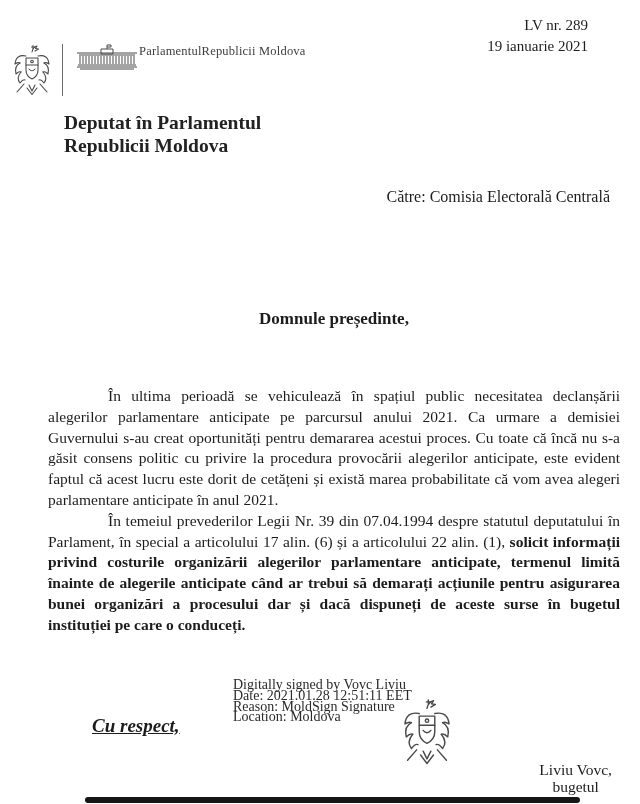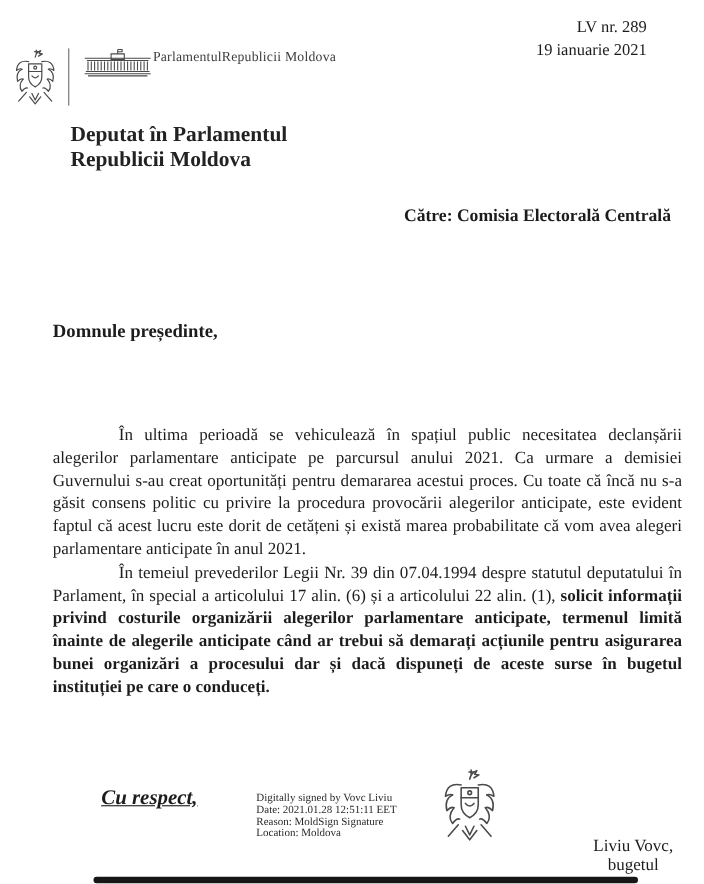--- a/index.html
+++ b/index.html
@@ -19,33 +19,33 @@
   .coat-svg{display:block;}
   .logo-divider{width:0;border-left:1.3px solid #6b6b6b;height:52px;margin:0 12px 0 10px;}
   .logo-right{display:flex;flex-direction:row;}
   .building-svg{display:block;margin-bottom:3px;}
   .institution{font-size:12.5px;line-height:14.5px;color:#3d3d3d;letter-spacing:.2px;}
 
   
   .deputy-title{top:112px;left:64px;font-weight:bold;font-size:19.5px;line-height:22.5px;color:#222;}
 
   
-  .addressee{top:183px;right:30px;text-align:center;font-weight:bold;font-size:16px;line-height:28.5px;}
+  .addressee{top:183px;right:30px;text-align:center;font-weight:normal;font-size:16px;line-height:28.5px;}
 
   
-  .salutation{top:291px;left:48px;width:572px;font-weight:bold;font-size:17px;}
+  .salutation{top:309px;left:48px;width:572px;text-align:center;font-weight:bold;font-size:17px;}
 
   
   .body-text{top:386px;left:48px;width:572px;text-align:justify;font-size:15.5px;line-height:20.8px;}
   .body-text p{margin:0;text-indent:60px;}
   .bold{font-weight:bold;}
 
   
   .closing{top:715px;left:92px;font-weight:bold;font-style:italic;font-size:19px;text-decoration:underline;}
-  .digital-signature{top:721px;left:233px;font-size:10px;line-height:10.8px;color:#2a2a2a;}
+  .digital-signature{top:680px;left:233px;font-size:14px;line-height:10.8px;color:#2a2a2a;}
   .stamp{top:698px;left:399px;}
   .signer{top:762px;right:28px;text-align:center;font-weight:normal;font-size:15.5px;line-height:16.5px;}
 
   
   .footer-bar{top:797px;left:85px;width:495px;height:6px;background:#161616;border-radius:3px;}
 </style>
 </head>
 <body>
 
 <div class="abs ref-block">

